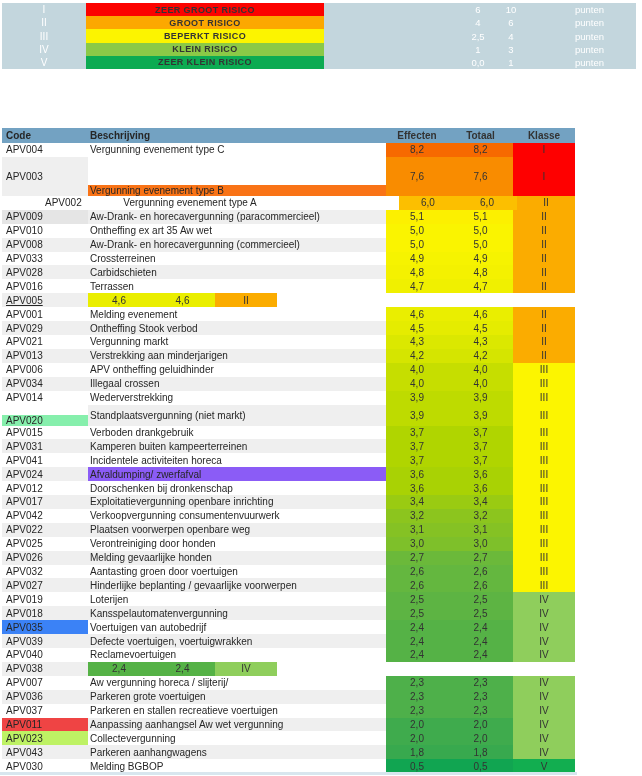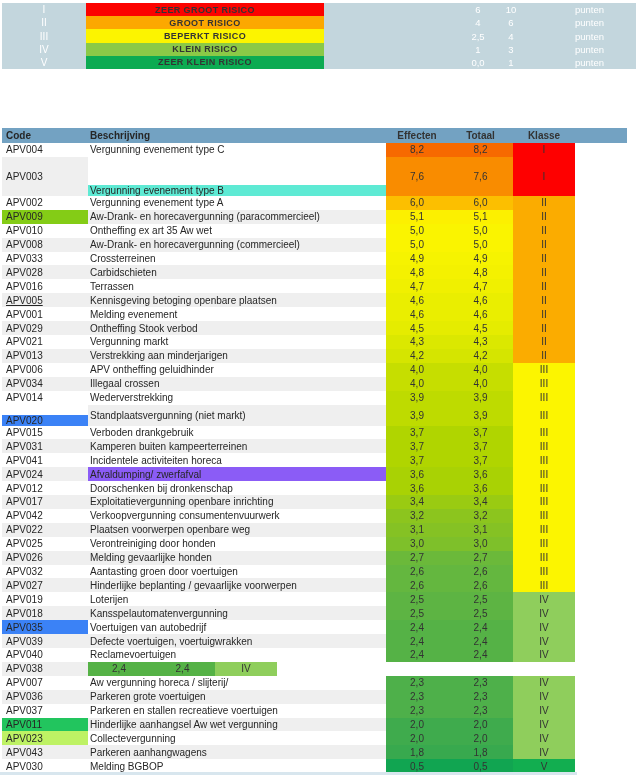--- a/index.html
+++ b/index.html
@@ -18,21 +18,21 @@
             color: #333333; font-size: 9px; font-weight: 600; letter-spacing: 0.4px; }
   .lv     { position: absolute; top: 0; width: 70px; height: 100%;
             display: flex; align-items: center; justify-content: center;
             color: #ffffff; font-size: 9.5px; }
   .lv1    { left: 441px; }
   .lv2    { left: 474px; }
   .lunit  { position: absolute; left: 573px; top: 0; width: 61px; height: 100%;
             display: flex; align-items: center; color: #ffffff; font-size: 9.5px; }
 
   
-  .thead { position: absolute; left: 2px; top: 128px; width: 625px; height: 15px;
+  .thead { position: absolute; left: 2px; top: 128px; width: 573px; height: 15px;
            display: flex; color: #ffffff; font-size: 10px; font-weight: 700; }
   .tbody { position: absolute; left: 2px; top: 143px; width: 573px; height: 630px;
            display: flex; flex-direction: column; }
   .trow  { flex: 1 1 0; display: flex; }
   .cell  { display: flex; align-items: center; font-size: 10px; color: #262626;
            overflow: hidden; white-space: nowrap; }
   .c-code  { width: 86px;  padding-left: 4px; }
   .c-descr { width: 298px; padding-left: 2px; }
   .c-eff   { width: 62px; justify-content: center; color: #333333; }
   .c-tot   { width: 65px; justify-content: center; color: #333333; }
@@ -93,34 +93,34 @@
   <div class="tbody" id="tbody">
       <div class="trow">
         <div class="cell c-code" style="background: rgb(255, 255, 255);">APV004</div>
         <div class="cell c-descr" style="background: rgb(255, 255, 255);">Vergunning evenement type C</div>
         <div class="cell c-eff" style="background: rgb(247, 105, 0);">8,2</div>
         <div class="cell c-tot" style="background: rgb(247, 105, 0);">8,2</div>
         <div class="cell c-kls" style="background: rgb(254, 0, 0);">I</div>
       </div>
       <div class="trow">
         <div class="cell c-code" style="background: rgb(239, 239, 239);">APV003</div>
-        <div class="cell c-descr" style="background: #5eead4; margin-top: 28px;">Vergunning evenement type B</div>
+        <div class="cell c-descr" style="background: #f97316; margin-top: 28px;">Vergunning evenement type B</div>
         <div class="cell c-eff" style="background: rgb(249, 140, 0);">7,6</div>
         <div class="cell c-tot" style="background: rgb(249, 140, 0);">7,6</div>
         <div class="cell c-kls" style="background: rgb(254, 0, 0);">I</div>
       </div>
       <div class="trow">
-        <div class="cell c-code" style="background: rgb(255, 255, 255);">APV002</div>
+        <div class="cell c-code" style="background: rgb(255, 255, 255); margin-left: 39px;">APV002</div>
         <div class="cell c-descr" style="background: rgb(255, 255, 255);">Vergunning evenement type A</div>
         <div class="cell c-eff" style="background: rgb(252, 191, 0);">6,0</div>
         <div class="cell c-tot" style="background: rgb(252, 191, 0);">6,0</div>
         <div class="cell c-kls" style="background: rgb(251, 172, 0);">II</div>
       </div>
       <div class="trow">
-        <div class="cell c-code" style="background: #84cc16;">APV009</div>
+        <div class="cell c-code" style="background: #e5e5e5;">APV009</div>
         <div class="cell c-descr" style="background: rgb(239, 239, 239);">Aw-Drank- en horecavergunning (paracommercieel)</div>
         <div class="cell c-eff" style="background: rgb(252, 240, 0);">5,1</div>
         <div class="cell c-tot" style="background: rgb(252, 240, 0);">5,1</div>
         <div class="cell c-kls" style="background: rgb(251, 172, 0);">II</div>
       </div>
       <div class="trow">
         <div class="cell c-code" style="background: rgb(255, 255, 255);">APV010</div>
         <div class="cell c-descr" style="background: rgb(255, 255, 255);">Ontheffing ex art 35 Aw wet</div>
         <div class="cell c-eff" style="background: rgb(250, 244, 0);">5,0</div>
         <div class="cell c-tot" style="background: rgb(250, 244, 0);">5,0</div>
@@ -149,21 +149,20 @@
       </div>
       <div class="trow">
         <div class="cell c-code" style="background: rgb(255, 255, 255);">APV016</div>
         <div class="cell c-descr" style="background: rgb(255, 255, 255);">Terrassen</div>
         <div class="cell c-eff" style="background: rgb(240, 240, 0);">4,7</div>
         <div class="cell c-tot" style="background: rgb(240, 240, 0);">4,7</div>
         <div class="cell c-kls" style="background: rgb(251, 172, 0);">II</div>
       </div>
       <div class="trow">
         <div class="cell c-code" style="background: rgb(239, 239, 239); text-decoration: underline;">APV005</div>
-        <div class="cell c-descr" style="background: rgb(239, 239, 239);">Kennisgeving betoging openbare plaatsen</div>
         <div class="cell c-eff" style="background: rgb(234, 238, 0);">4,6</div>
         <div class="cell c-tot" style="background: rgb(234, 238, 0);">4,6</div>
         <div class="cell c-kls" style="background: rgb(251, 172, 0);">II</div>
       </div>
       <div class="trow">
         <div class="cell c-code" style="background: rgb(255, 255, 255);">APV001</div>
         <div class="cell c-descr" style="background: rgb(255, 255, 255);">Melding evenement</div>
         <div class="cell c-eff" style="background: rgb(234, 238, 0);">4,6</div>
         <div class="cell c-tot" style="background: rgb(234, 238, 0);">4,6</div>
         <div class="cell c-kls" style="background: rgb(251, 172, 0);">II</div>
@@ -204,21 +203,21 @@
         <div class="cell c-kls" style="background: rgb(252, 245, 0);">III</div>
       </div>
       <div class="trow">
         <div class="cell c-code" style="background: rgb(255, 255, 255);">APV014</div>
         <div class="cell c-descr" style="background: rgb(255, 255, 255);">Wederverstrekking</div>
         <div class="cell c-eff" style="background: rgb(190, 219, 0);">3,9</div>
         <div class="cell c-tot" style="background: rgb(190, 219, 0);">3,9</div>
         <div class="cell c-kls" style="background: rgb(252, 245, 0);">III</div>
       </div>
       <div class="trow">
-        <div class="cell c-code" style="background: #3b82f6; margin-top: 10px;">APV020</div>
+        <div class="cell c-code" style="background: #86efac; margin-top: 10px;">APV020</div>
         <div class="cell c-descr" style="background: rgb(239, 239, 239);">Standplaatsvergunning (niet markt)</div>
         <div class="cell c-eff" style="background: rgb(190, 219, 0);">3,9</div>
         <div class="cell c-tot" style="background: rgb(190, 219, 0);">3,9</div>
         <div class="cell c-kls" style="background: rgb(252, 245, 0);">III</div>
       </div>
       <div class="trow">
         <div class="cell c-code" style="background: rgb(255, 255, 255);">APV015</div>
         <div class="cell c-descr" style="background: rgb(255, 255, 255);">Verboden drankgebruik</div>
         <div class="cell c-eff" style="background: rgb(176, 213, 0);">3,7</div>
         <div class="cell c-tot" style="background: rgb(176, 213, 0);">3,7</div>
@@ -357,22 +356,22 @@
         <div class="cell c-kls" style="background: rgb(143, 206, 92);">IV</div>
       </div>
       <div class="trow">
         <div class="cell c-code" style="background: rgb(255, 255, 255);">APV037</div>
         <div class="cell c-descr" style="background: rgb(255, 255, 255);">Parkeren en stallen recreatieve voertuigen</div>
         <div class="cell c-eff" style="background: rgb(78, 176, 74);">2,3</div>
         <div class="cell c-tot" style="background: rgb(78, 176, 74);">2,3</div>
         <div class="cell c-kls" style="background: rgb(143, 206, 92);">IV</div>
       </div>
       <div class="trow">
-        <div class="cell c-code" style="background: #22c55e;">APV011</div>
-        <div class="cell c-descr" style="background: rgb(239, 239, 239);">Hinderlijke aanhangsel Aw wet vergunning</div>
+        <div class="cell c-code" style="background: #ef4444;">APV011</div>
+        <div class="cell c-descr" style="background: rgb(239, 239, 239);">Aanpassing aanhangsel Aw wet vergunning</div>
         <div class="cell c-eff" style="background: rgb(63, 171, 77);">2,0</div>
         <div class="cell c-tot" style="background: rgb(63, 171, 77);">2,0</div>
         <div class="cell c-kls" style="background: rgb(143, 206, 92);">IV</div>
       </div>
       <div class="trow">
         <div class="cell c-code" style="background: #bef264;">APV023</div>
         <div class="cell c-descr" style="background: rgb(255, 255, 255);">Collectevergunning</div>
         <div class="cell c-eff" style="background: rgb(63, 171, 77);">2,0</div>
         <div class="cell c-tot" style="background: rgb(63, 171, 77);">2,0</div>
         <div class="cell c-kls" style="background: rgb(143, 206, 92);">IV</div>

